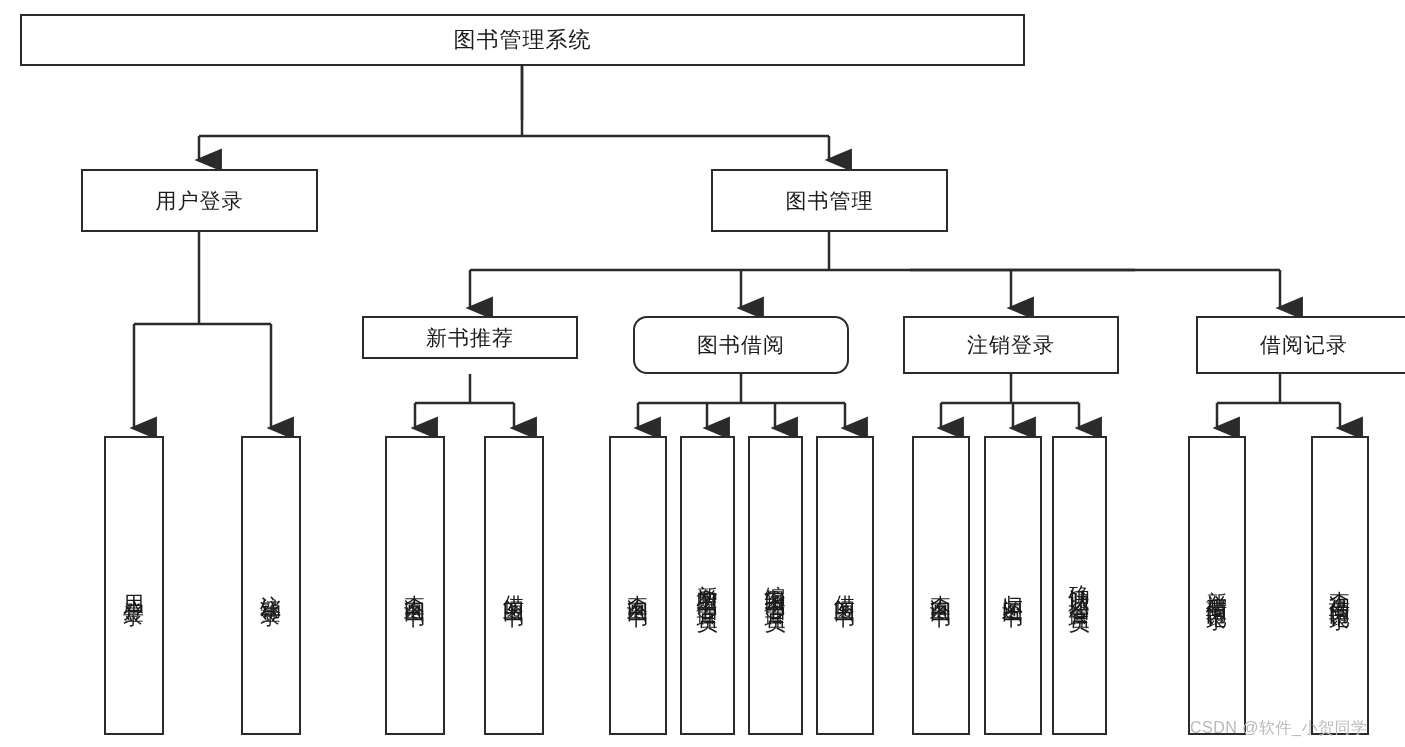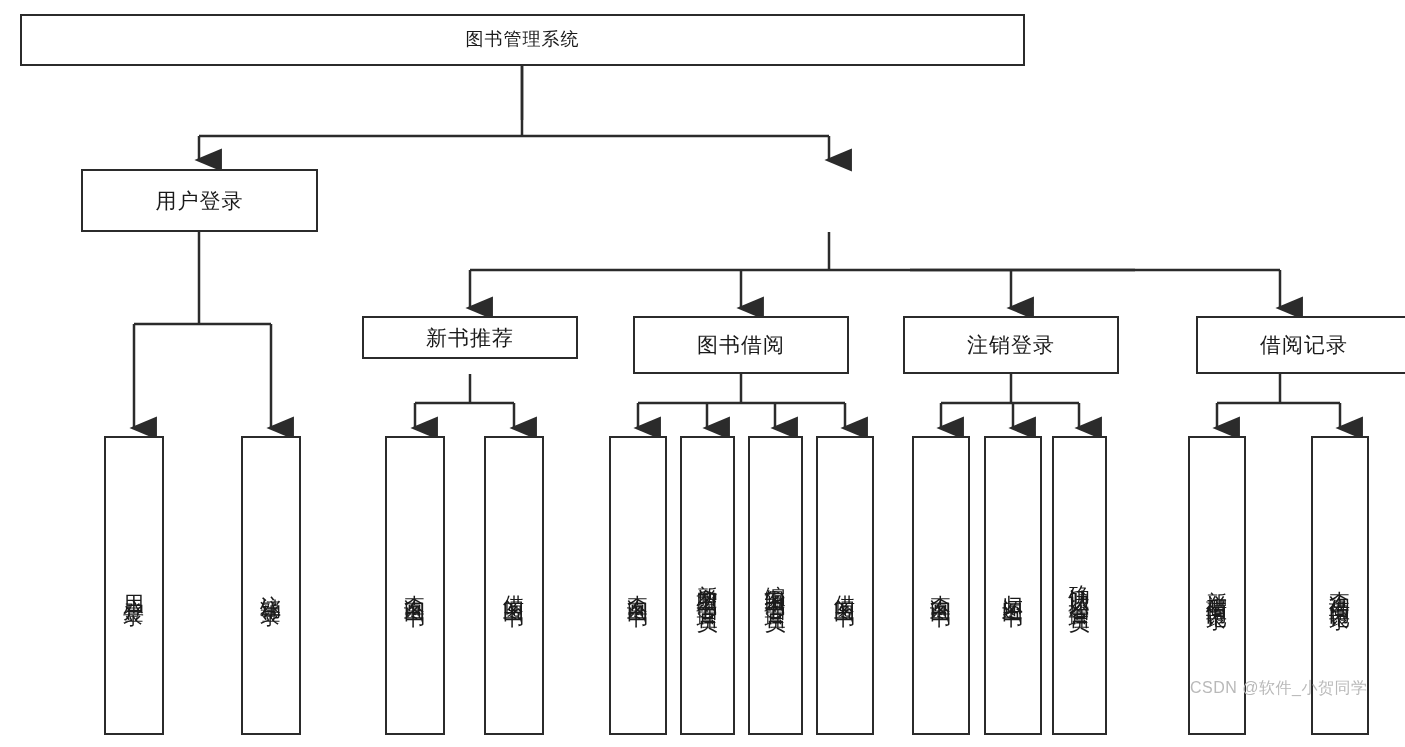--- a/index.html
+++ b/index.html
@@ -34,21 +34,21 @@
     align-items: center;
     justify-content: center;
     color: #1a1a1a;
   }
   .node.horiz {
     font-size: 21px;
     letter-spacing: 1px;
     line-height: 1.2;
   }
   .node.root {
-    font-size: 18px;
+    font-size: 22px;
   }
   .node.leaf {
     font-size: 21px;
     padding: 6px 0;
   }
   .vtext {
     writing-mode: vertical-rl;
     text-orientation: upright;
     letter-spacing: 4px;
     line-height: 1;
@@ -151,25 +151,28 @@
     </g>
   </svg>
 
   <div class="node horiz root" style="left:20px; top:14px; width:1005px; height:52px;">
     <span>图书管理系统</span>
   </div>
 
   <div class="node horiz" style="left:81px; top:169px; width:237px; height:63px;">
     <span>用户登录</span>
   </div>
+  <div class="node horiz" style="left:711px; top:169px; width:237px; height:63px;">
+    <span>图书管理</span>
+  </div>
 
   <div class="node horiz" style="left:362px; top:316px; width:216px; height:43px;">
     <span>新书推荐</span>
   </div>
-  <div class="node horiz" style="left:633px; top:316px; width:216px; height:58px;">
+  <div class="node horiz" style="left:633px; top:316px; width:216px; height:58px;border-radius:14px;">
     <span>图书借阅</span>
   </div>
   <div class="node horiz" style="left:903px; top:316px; width:216px; height:58px;">
     <span>注销登录</span>
   </div>
   <div class="node horiz" style="left:1196px; top:316px; width:216px; height:58px;">
     <span>借阅记录</span>
   </div>
 
   <div class="node leaf" style="left:104px; top:436px; width:60px; height:299px;">
@@ -209,15 +212,15 @@
     <span class="vtext">确认归还（管理员）</span>
   </div>
 
   <div class="node leaf" style="left:1188px; top:436px; width:58px; height:299px;">
     <span class="vtext">新增借阅记录</span>
   </div>
   <div class="node leaf" style="left:1311px; top:436px; width:58px; height:299px;">
     <span class="vtext">查询借阅记录</span>
   </div>
 
-  <div class="watermark" style="left:1190px; top:678px;">CSDN @软件_小贺同学</div>
+  <div class="watermark" style="left:1190px; top:718px;">CSDN @软件_小贺同学</div>
 
 </div>
 
 </body></html>

